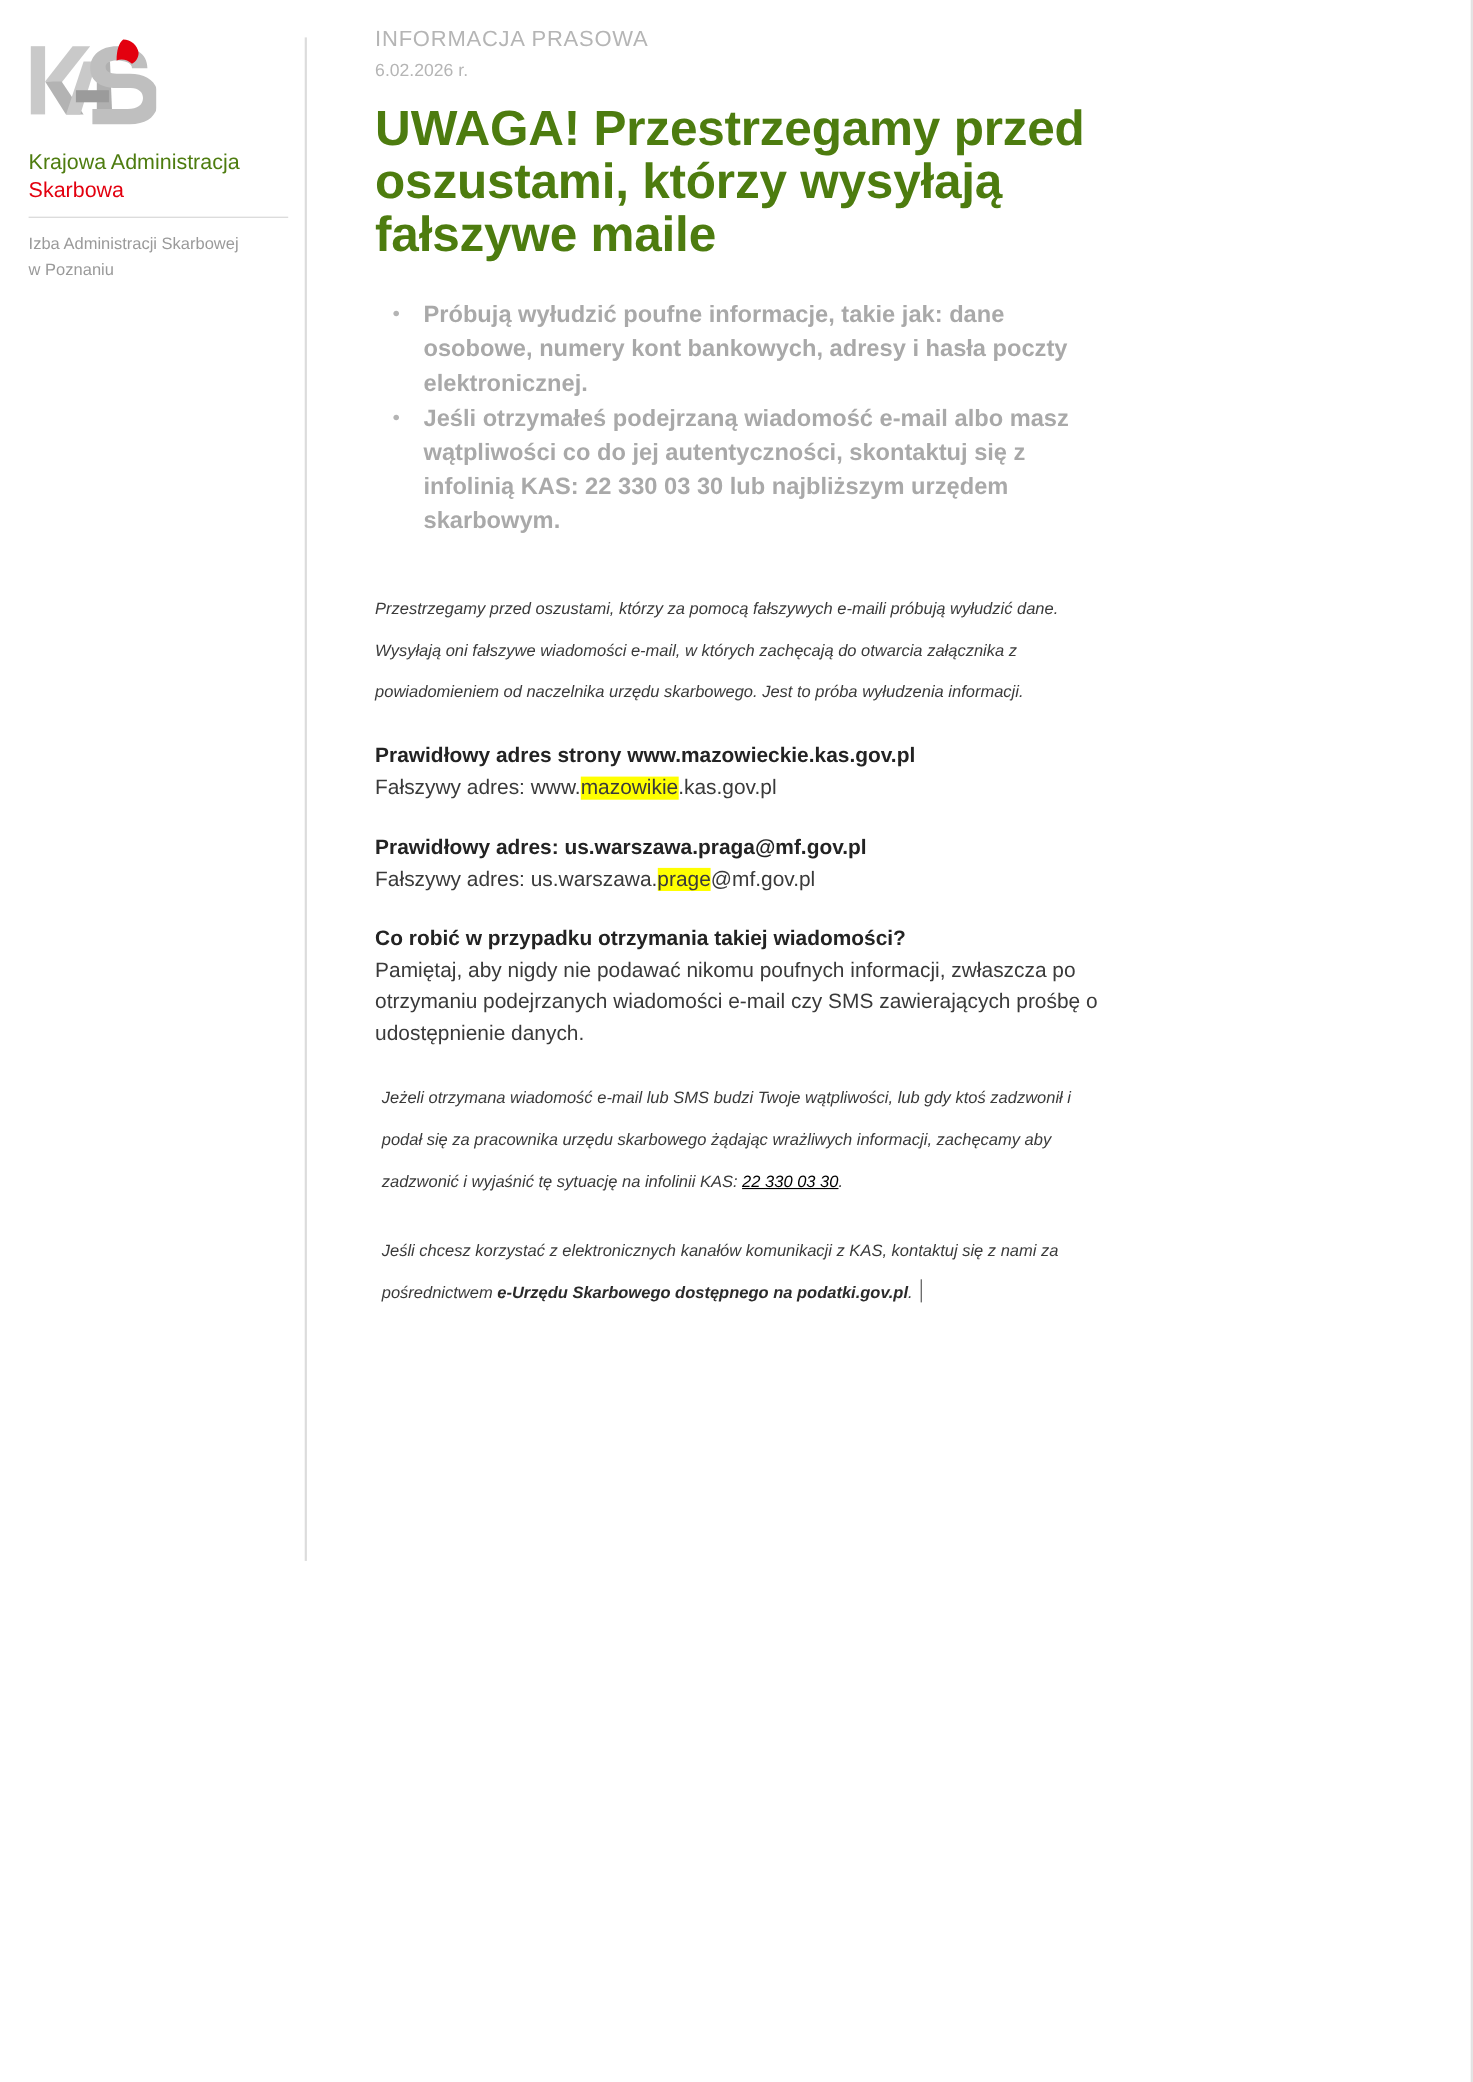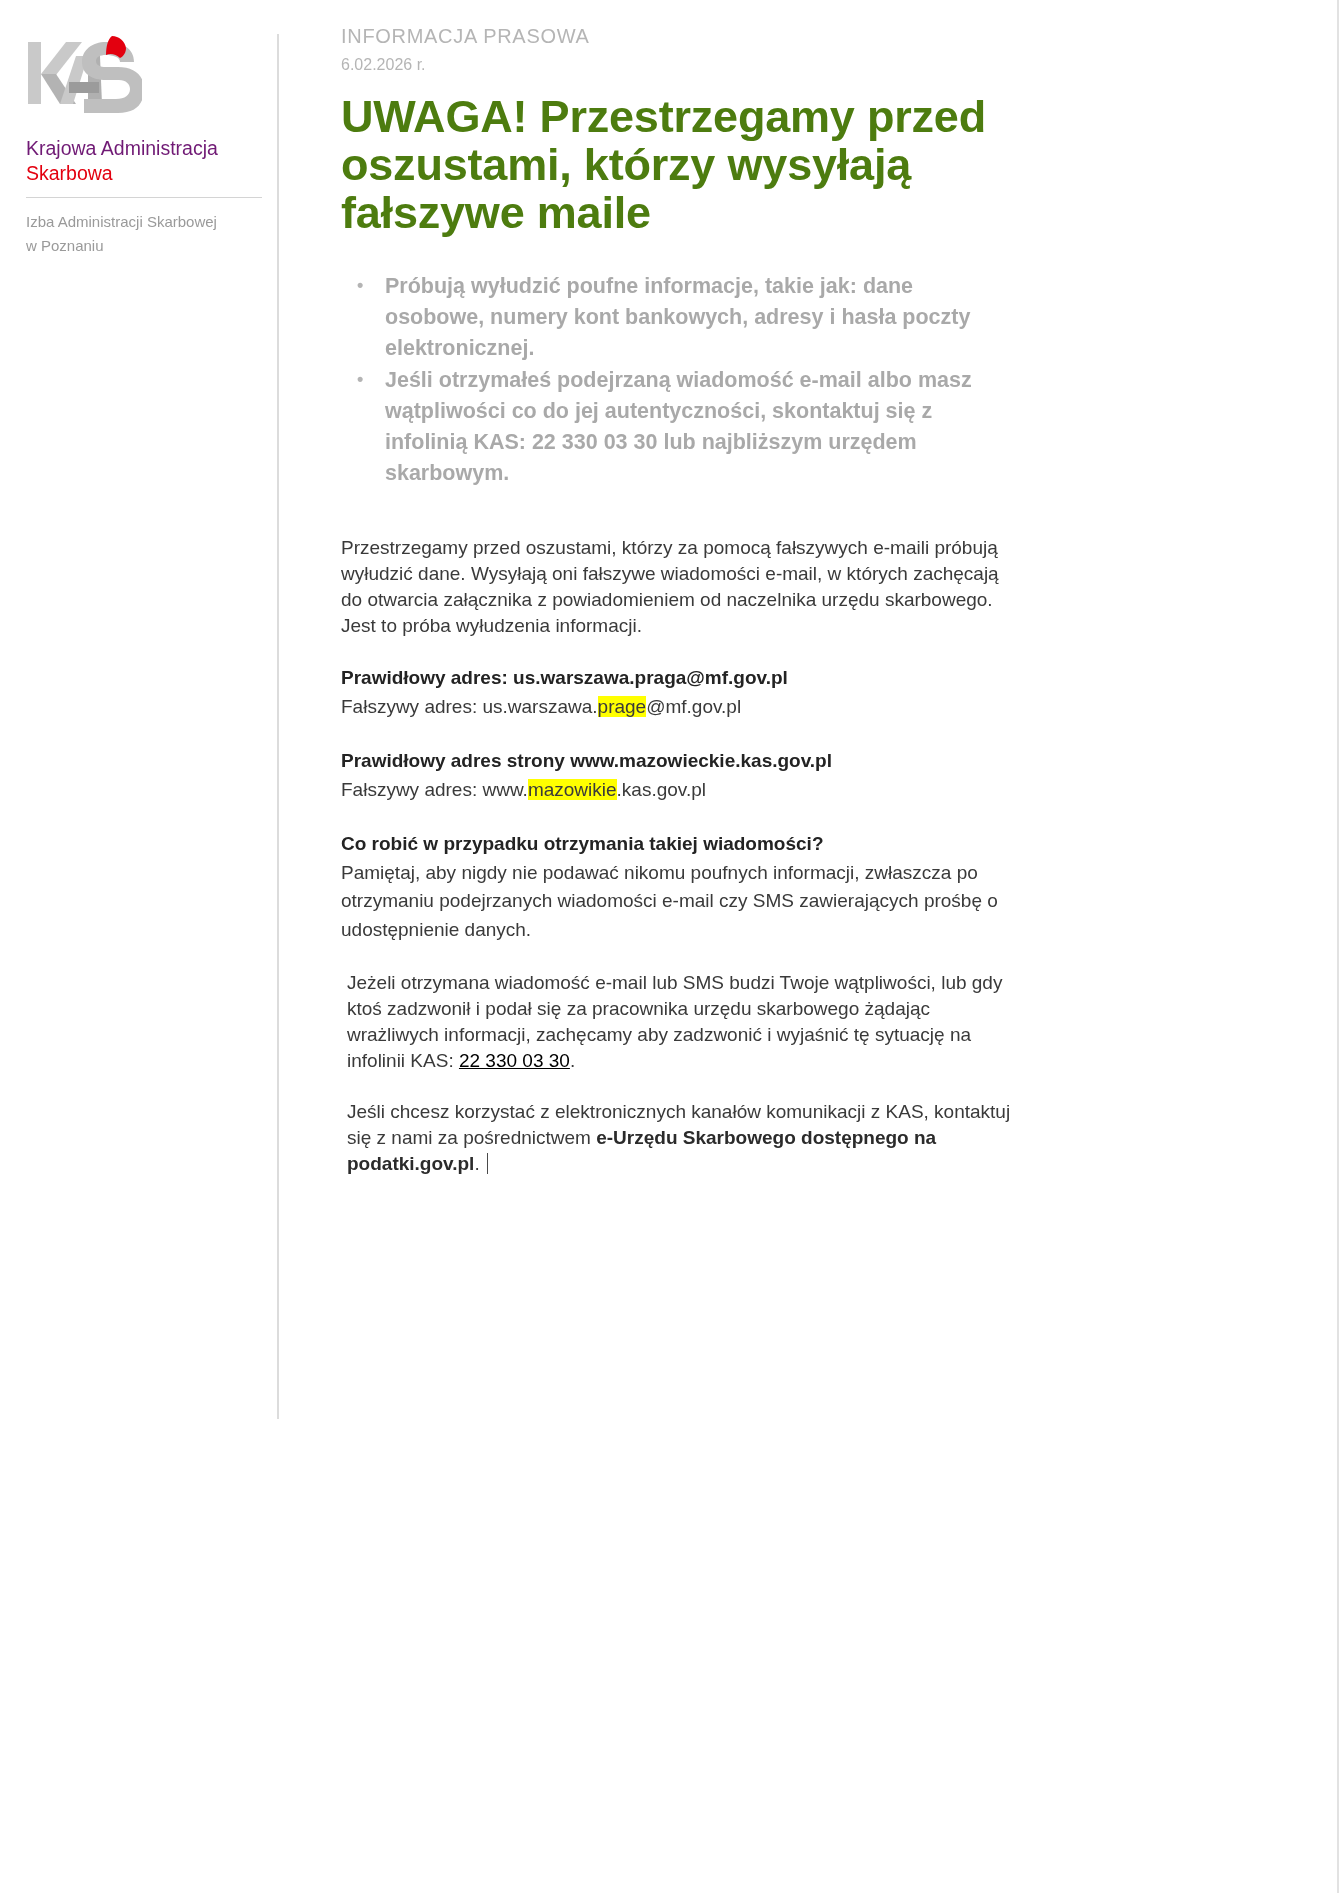--- a/index.html
+++ b/index.html
@@ -40,21 +40,21 @@
     height: 88px;
     position: relative;
     margin-bottom: 14px;
   }
 
   .logo-mark svg { display: block; }
 
   .org-line1 {
     font-size: 19.5px;
     line-height: 25px;
-    color: #701a75;
+    color: #4d7c0f;
     letter-spacing: 0px;
     white-space: nowrap;
   }
   .org-line2 {
     font-size: 19.5px;
     line-height: 25px;
     color: #e3000f;
     font-weight: 400;
     white-space: nowrap;
   }
@@ -136,24 +136,25 @@
     font-size: 18px;
     color: #b4b4b4;
     font-weight: bold;
   }
 
   .body {
     margin-top: 46px;
   }
 
   p.para {
-    font-size: 19px;
-    line-height: 26px;
+    font-size: 15px;
+    line-height: 38px;
     color: #3a3a3a;
     margin: 0 0 25px 0;
+    font-style: italic;
   }
 
   p.para.bold, .bold { font-weight: bold; color: #2b2b2b; }
 
   .example-block { margin: 0 0 26px 0; }
   .example-block .line {
     font-size: 19px;
     line-height: 28.5px;
     color: #3a3a3a;
   }
@@ -233,27 +234,27 @@
       <li>Jeśli otrzymałeś podejrzaną wiadomość e-mail albo masz wątpliwości co do jej autentyczności, skontaktuj się z infolinią KAS: 22 330 03 30 lub najbliższym urzędem skarbowym.</li>
     </ul>
 
     <div class="body">
 
       <p class="para">Przestrzegamy przed oszustami, którzy za pomocą fałszywych e-maili próbują wyłudzić dane. Wysyłają oni fałszywe wiadomości e-mail, w których zachęcają do otwarcia załącznika z powiadomieniem od naczelnika urzędu skarbowego. Jest to próba wyłudzenia informacji.</p>
 
 
 
       <div class="example-block">
+        <div class="line correct">Prawidłowy adres strony www.mazowieckie.kas.gov.pl</div>
+        <div class="line"><span>Fałszywy adres: www.</span><span class="hl">mazowikie</span><span>.kas.gov.pl</span></div>
+      </div>
+
+      <div class="example-block">
         <div class="line correct">Prawidłowy adres: us.warszawa.praga@mf.gov.pl</div>
         <div class="line"><span>Fałszywy adres: us.warszawa.</span><span class="hl">prage</span><span>@mf.gov.pl</span></div>
-      </div>
-
-      <div class="example-block">
-        <div class="line correct">Prawidłowy adres strony www.mazowieckie.kas.gov.pl</div>
-        <div class="line"><span>Fałszywy adres: www.</span><span class="hl">mazowikie</span><span>.kas.gov.pl</span></div>
       </div>
 
       <div class="example-block">
         <div class="line correct">Co robić w przypadku otrzymania takiej wiadomości?</div>
         <div class="line">Pamiętaj, aby nigdy nie podawać nikomu poufnych informacji, zwłaszcza po otrzymaniu podejrzanych wiadomości e-mail czy SMS zawierających prośbę o udostępnienie danych.</div>
       </div>
 
       <p class="para indented"><span>Jeżeli otrzymana wiadomość e-mail lub SMS budzi Twoje wątpliwości, lub gdy ktoś zadzwonił i podał się za pracownika urzędu skarbowego żądając wrażliwych informacji, zachęcamy aby zadzwonić i wyjaśnić tę sytuację na infolinii KAS: </span><a class="tel" href="#">22 330 03 30</a><span>.</span></p>
 
       <p class="para indented"><span>Jeśli chcesz korzystać z elektronicznych kanałów komunikacji z KAS, kontaktuj się z nami za pośrednictwem </span><span class="bold">e-Urzędu Skarbowego dostępnego na podatki.gov.pl</span><span>.</span><span class="caret"></span></p>

